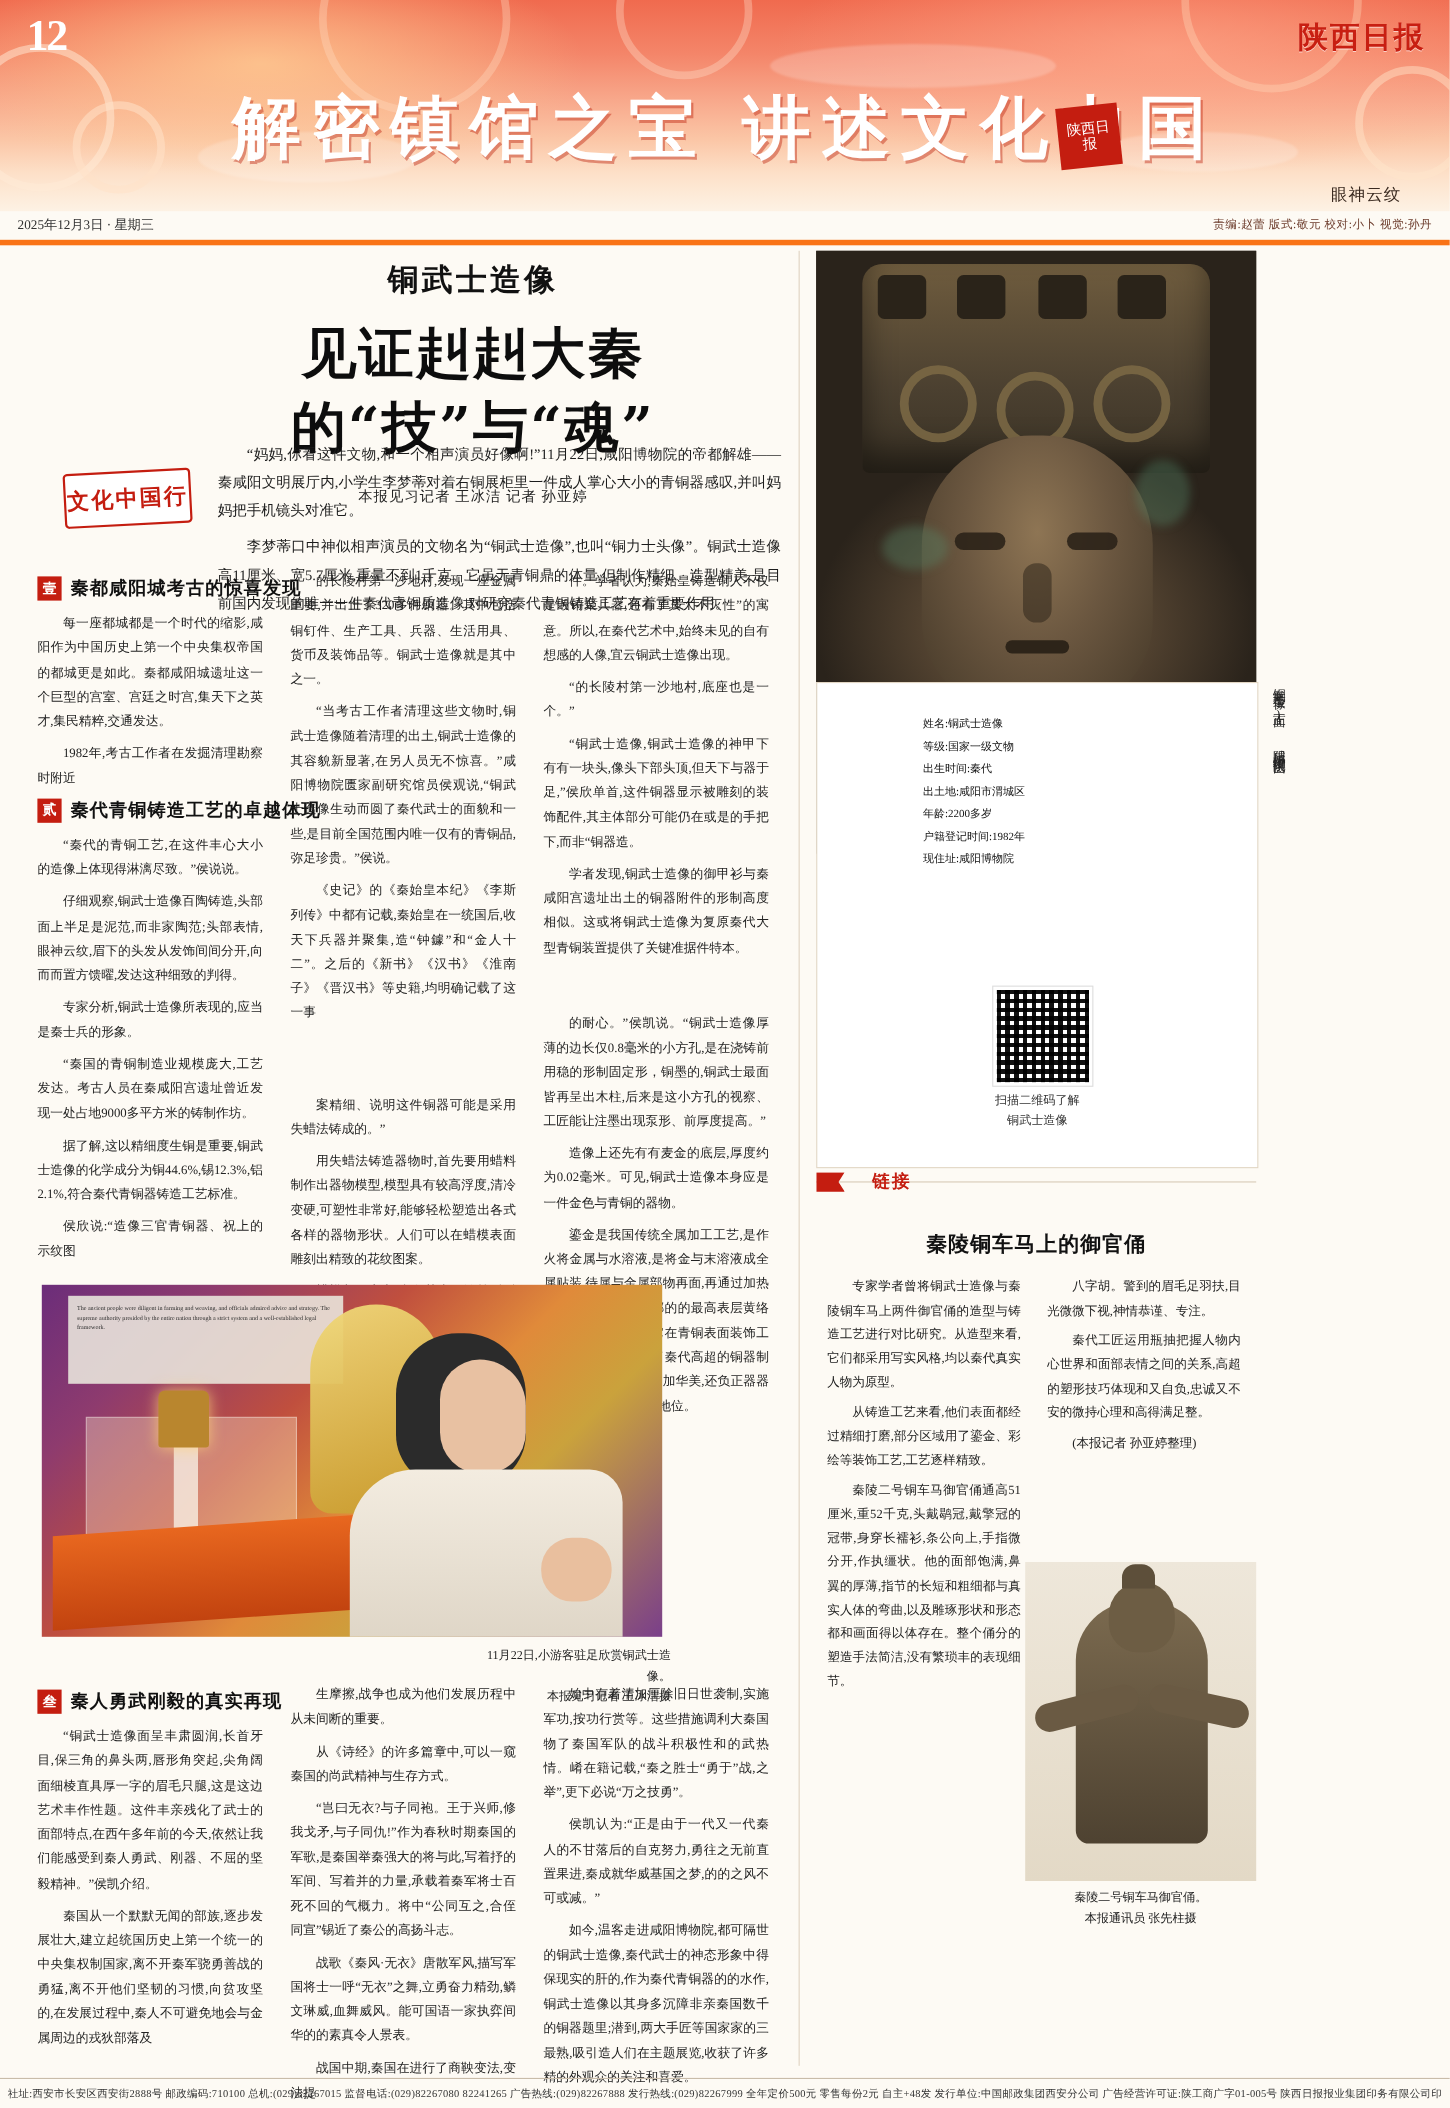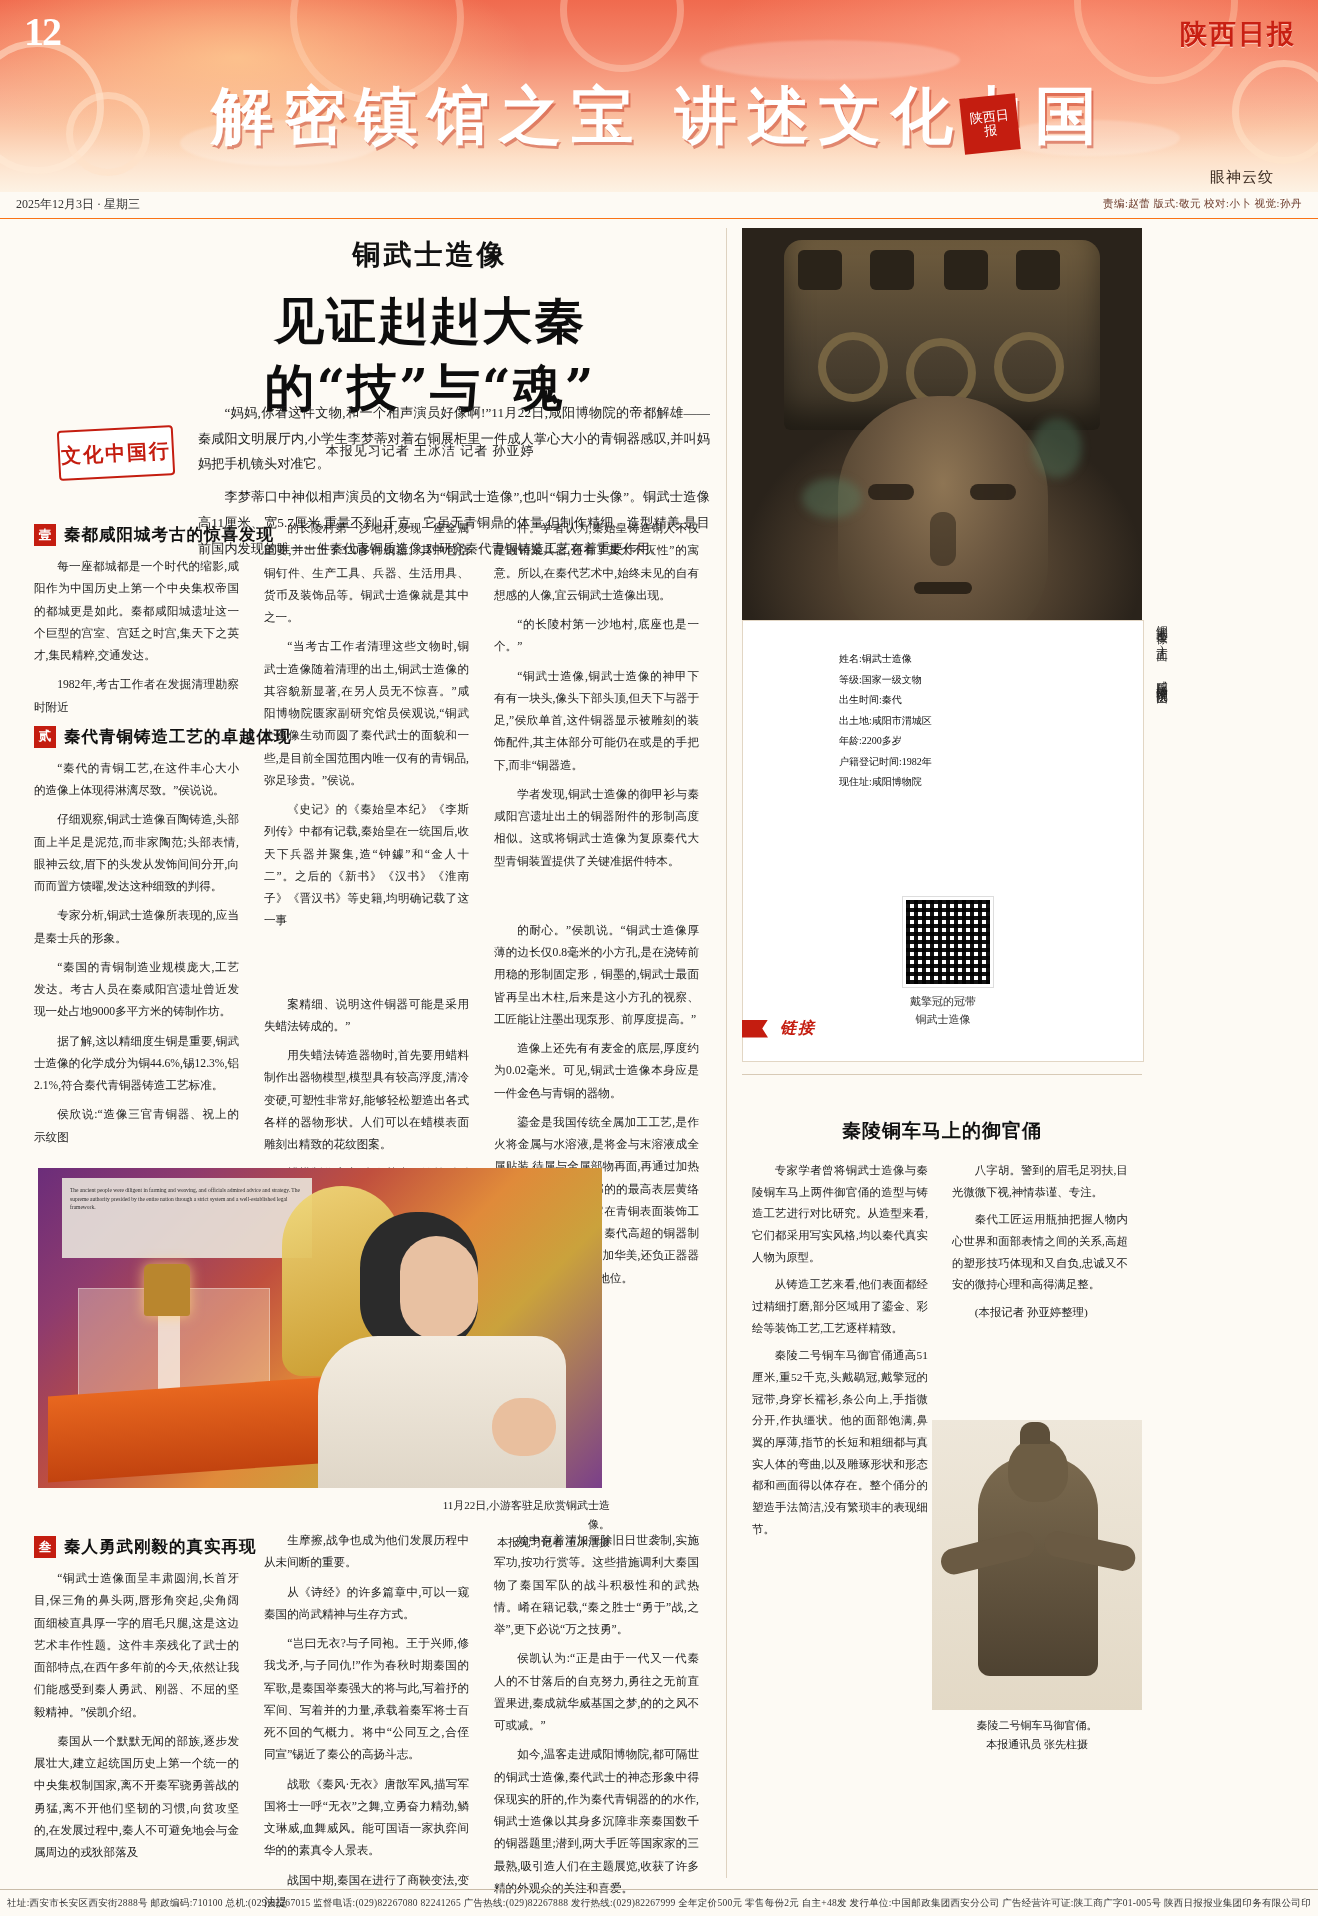--- a/index.html
+++ b/index.html
@@ -52,21 +52,21 @@
     background:#c41d10;color:#fff;font-size:13px;line-height:1.05;
     display:flex;align-items:center;justify-content:center;text-align:center;
     transform:rotate(-6deg);padding:3px;box-sizing:border-box;
   }
   .mh-series{
     position:absolute;right:44px;top:168px;font-size:15px;color:#3a2a20;letter-spacing:1px;
   }
   
   .datebar{
     position:absolute;left:0;top:192px;width:1318px;height:26px;
-    border-bottom:1px solid #f97316;
+    border-bottom:5px solid #f97316;
   }
   .datebar .date{position:absolute;left:16px;top:4px;font-size:12px;color:#333;}
   .datebar .credits{position:absolute;right:16px;top:5px;font-size:10.5px;color:#6b3a2a;letter-spacing:.5px;}
 
   
   .headline-block{position:absolute;left:150px;top:236px;width:560px;text-align:center;}
   .kicker{font-size:28px;font-weight:bold;letter-spacing:3px;color:#111;}
   .main-title{
     font-size:50px;font-weight:bold;letter-spacing:2px;margin-top:14px;color:#0d0d0d;
     font-family:"DejaVu Serif",serif;
@@ -163,21 +163,21 @@
   .qr{
     position:absolute;left:160px;top:276px;width:84px;height:84px;
     background:
       repeating-linear-gradient(90deg,#111 0 4px,#fff 4px 8px),
       repeating-linear-gradient(0deg,#111 0 4px,#fff 4px 8px);
     background-blend-mode:multiply;border:3px solid #fff;outline:1px solid #ddd;
   }
   .qr-cap{position:absolute;left:0;right:0;top:372px;text-align:center;font-size:11px;line-height:1.6;color:#333;}
 
   .link-head{
-    position:absolute;left:742px;top:1018px;width:400px;display:flex;align-items:center;gap:12px;font-style:italic;
+    position:absolute;left:742px;top:1064px;width:400px;display:flex;align-items:center;gap:25px;
   }
   .link-flag{width:26px;height:18px;background:#c41d10;clip-path:polygon(0 0,100% 0,78% 50%,100% 100%,0 100%);}
   .link-label{font-size:16px;font-weight:bold;color:#c41d10;letter-spacing:2px;}
   .link-rule{position:absolute;left:742px;top:1074px;width:400px;height:1px;background:#d8cab6;}
   .link-title{
     position:absolute;left:742px;top:1118px;width:400px;text-align:center;
     font-size:19px;font-weight:bold;letter-spacing:1px;color:#111;
   }
   .link-cols{position:absolute;left:752px;top:1160px;width:380px;}
   .lcol{width:176px;float:left;margin-right:24px;}
@@ -370,21 +370,21 @@
       <div>姓名:铜武士造像</div>
       <div>等级:国家一级文物</div>
       <div>出生时间:秦代</div>
       <div>出土地:咸阳市渭城区</div>
       <div>年龄:2200多岁</div>
       <div>户籍登记时间:1982年</div>
       <div>现住址:咸阳博物院</div>
     </div>
     <div class="qr"></div>
     <div class="qr-cap">
-      <div>戴擎冠的冠带</div>
+      <div>扫描二维码了解</div>
       <div>铜武士造像</div>
     </div>
   </div>
 
   <div class="link-rule"></div>
   <div class="link-head">
     <div class="link-flag"></div>
     <div class="link-label">链接</div>
   </div>
   <div class="link-title">秦陵铜车马上的御官俑</div>

